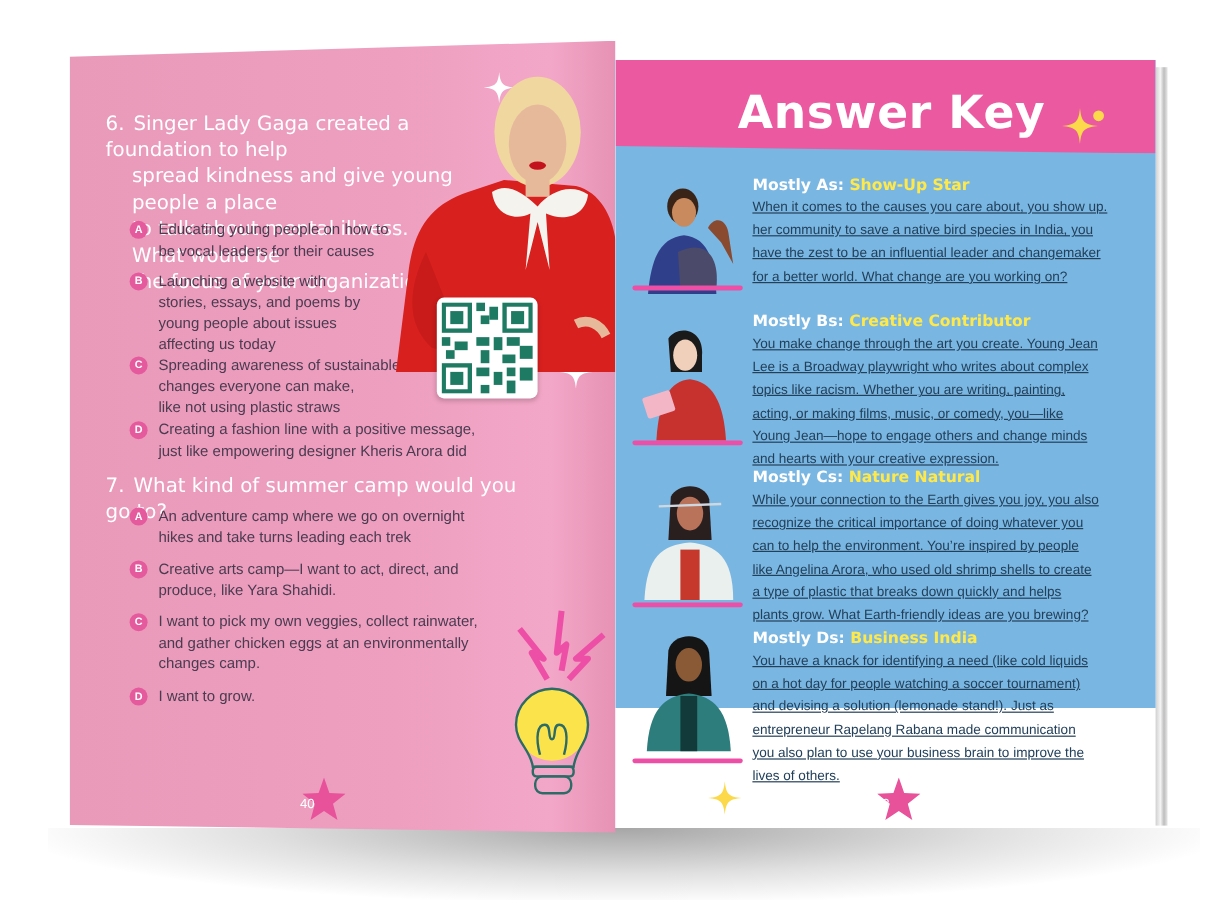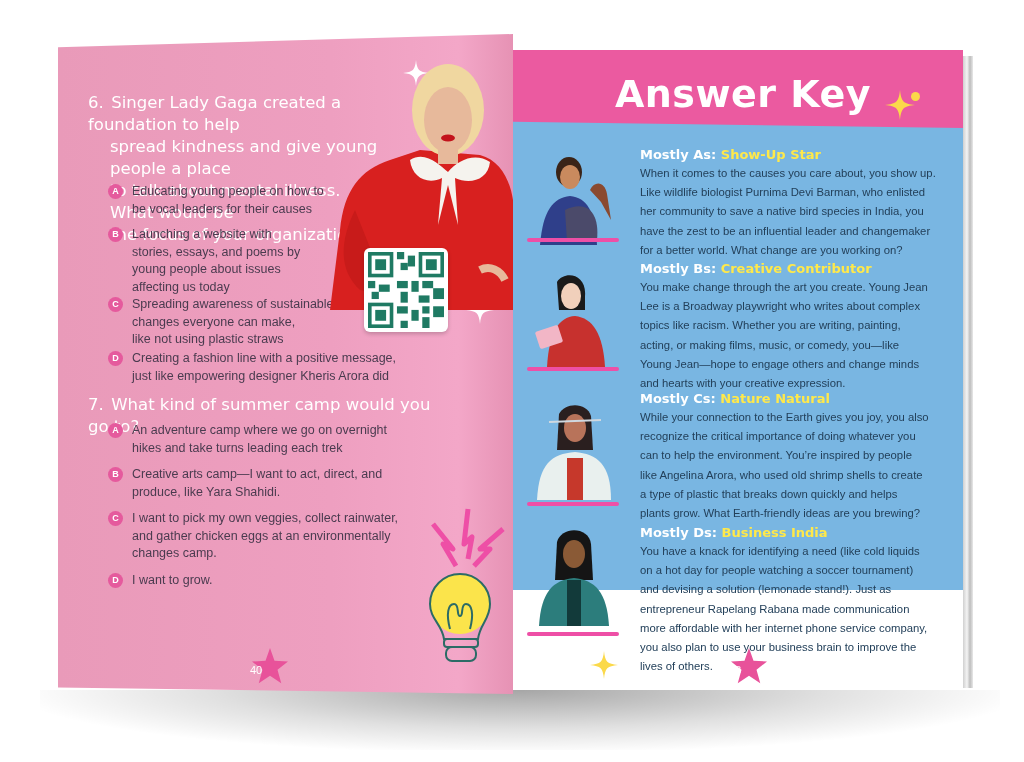--- a/index.html
+++ b/index.html
@@ -45,27 +45,27 @@
   .q-num { display: inline-block; width: 18px; }
   .option {
     position: absolute; display: flex; align-items: flex-start;
     color: #4a3b4f; font-size: 12.5px; line-height: 17.5px;
   }
   .badge {
     flex: 0 0 auto; width: 15px; height: 15px; border-radius: 50%;
     background: #e55a9d; color: #fff; font-size: 9px; line-height: 15px;
     text-align: center; margin-right: 9px; margin-top: 1px; font-weight: bold;
   }
-  .ans-block { position: absolute; left: 127px; width: 330px; }
+  .ans-block { position: absolute; left: 114px; width: 330px; }
   .ans-head {
     font-family: "DejaVu Sans", sans-serif; font-weight: bold; font-size: 13px;
     color: #ffffff; line-height: 18px;
   }
   .ans-head .label { color: #ffe94a; }
-  .ans-body { color: #23405a; font-size: 11.3px; line-height: 19.2px; }
+  .ans-body { color: #23405a; font-size: 11.3px; line-height: 19.2px; text-decoration: underline; }
   .portrait { position: absolute; left: 22px; width: 78px; height: 100px; }
   .underline {
     position: absolute; left: 14px; width: 92px; height: 4px; border-radius: 2px; background: #ee4fa6;
   }
   .page-star { position: absolute; }
   .page-num {
     position: absolute; width: 40px; color: #fff; font-size: 11px;
   }
   .qr {
     position: absolute; left: 364px; top: 248px; width: 84px; height: 84px;
@@ -236,21 +236,20 @@
     <ellipse cx="35" cy="27" rx="10" ry="12" fill="#c98a5e"></ellipse>
     <path d="M5 95 C8 60 18 48 35 46 C52 48 60 60 62 95Z" fill="#2f3f8a"></path>
     <path d="M30 60 C50 50 65 60 62 90 L32 92Z" fill="#4b4a6a"></path>
     <path d="M55 40 C60 30 70 32 72 44 L76 70 L66 52Z" fill="#8a4a30"></path>
   </svg>
   <div class="underline" style="top:188px"></div>
   <div class="ans-block" style="top:96px">
     <div class="ans-head"><span>Mostly As: </span><span class="label">Show-Up Star</span></div>
     <div class="ans-body">
       <div>When it comes to the causes you care about, you show up.</div>
-      <div>Like wildlife biologist Purnima Devi Barman, who enlisted</div>
       <div>her community to save a native bird species in India, you</div>
       <div>have the zest to be an influential leader and changemaker</div>
       <div>for a better world. What change are you working on?</div>
     </div>
   </div>
 
   <svg class="portrait" style="top:222px" viewBox="0 0 78 100">
     <path d="M22 10 C30 -2 52 2 50 24 L50 38 L24 38Z" fill="#1a1a1a"></path>
     <ellipse cx="36" cy="24" rx="10" ry="13" fill="#f1d0bb"></ellipse>
     <path d="M12 95 C14 60 24 45 40 44 C58 46 68 62 70 95Z" fill="#c7312e"></path>
@@ -296,21 +295,20 @@
     <rect x="32" y="52" width="14" height="46" fill="#123a3a"></rect>
   </svg>
   <div class="underline" style="top:582px"></div>
   <div class="ans-block" style="top:474px">
     <div class="ans-head"><span>Mostly Ds: </span><span class="label">Business India</span></div>
     <div class="ans-body">
       <div>You have a knack for identifying a need (like cold liquids</div>
       <div>on a hot day for people watching a soccer tournament)</div>
       <div>and devising a solution (lemonade stand!). Just as</div>
       <div>entrepreneur Rapelang Rabana made communication</div>
-      <div>more affordable with her internet phone service company,</div>
       <div>you also plan to use your business brain to improve the</div>
       <div>lives of others.</div>
     </div>
   </div>
 
   <svg class="sparkle" style="left:77px;top:600px" width="28" height="30" viewBox="0 0 26 26">
     <path d="M13 0 C14 10 16 12 26 13 C16 14 14 16 13 26 C12 16 10 14 0 13 C10 12 12 10 13 0Z" fill="#fbd94a"></path>
   </svg>
 
   <svg class="page-star" style="left:218px;top:598px" width="36" height="36" viewBox="0 0 24 24">

